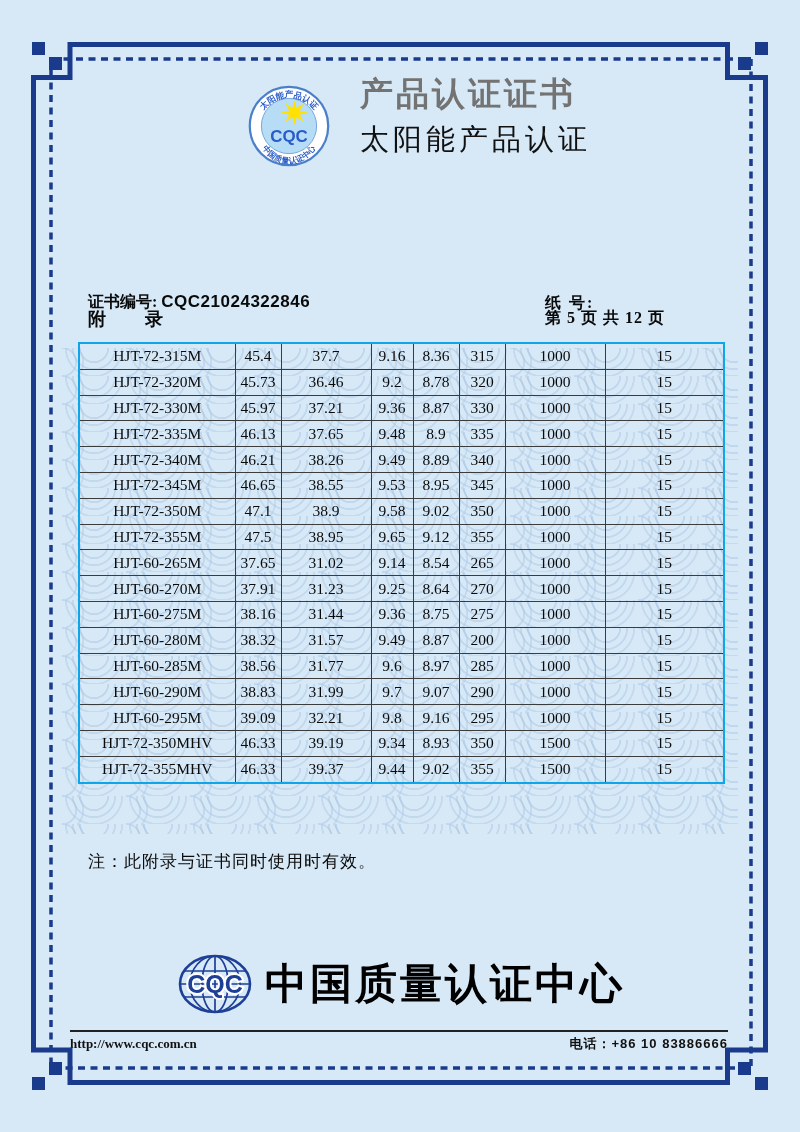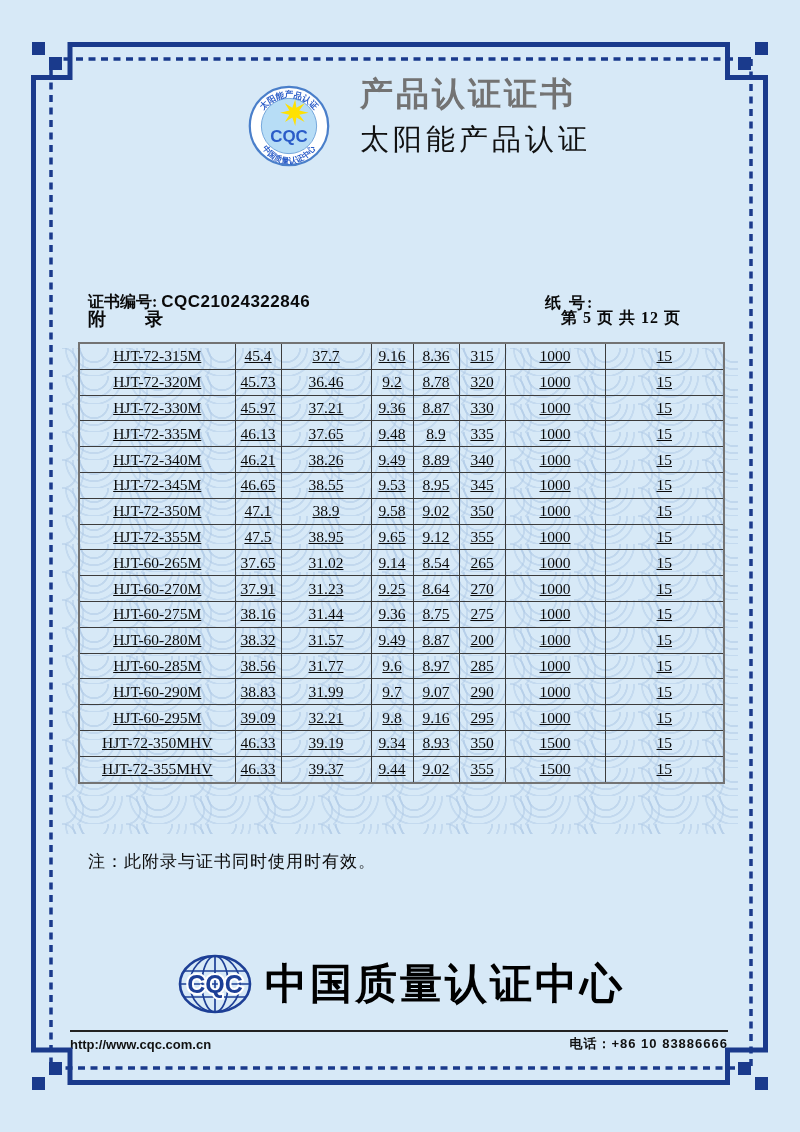--- a/index.html
+++ b/index.html
@@ -31,36 +31,36 @@
   .subtitle{
     font-family:"Liberation Sans", sans-serif;font-weight:500;
     font-size:29px;letter-spacing:4px;margin-top:8px;color:#111;
   }
 
   
   .meta-line{position:absolute;left:88px;width:640px;font-weight:bold;}
   .meta-1{top:259px;margin-top:48px;}
   .meta-2{top:292px;}
   .appendix-label{font-size:18px;letter-spacing:1px;}
-  .page-info{position:absolute;left:473px;top:1px;font-size:16px;letter-spacing:1px;}
+  .page-info{position:absolute;left:457px;top:1px;font-size:16px;letter-spacing:1px;}
   .certno-label{font-size:16px;}
   .certno-value{font-family:"Liberation Sans", sans-serif;font-size:17px;letter-spacing:.5px;}
   .paper-label{position:absolute;left:457px;top:1px;font-size:16px;letter-spacing:2px;}
 
   
   .spec-table{
     position:absolute;left:78px;top:342px;width:645px;
     border-collapse:collapse;table-layout:fixed;
     font-size:15.5px;
   }
   .spec-table td{
     border:1px solid #3c3c3c;height:24.8px;text-align:center;
     padding:0;background:transparent;white-space:nowrap;
   }
-  .spec-table{border:2px solid #737373;text-decoration:underline;}
+  .spec-table{border:2px solid #0ea5e9;}
 
   .note{position:absolute;left:88px;top:828px;font-size:17px;letter-spacing:1px;margin-top:22px;}
 
   
   .org-row{
     position:absolute;left:0;top:946px;width:800px;height:76px;
     display:flex;align-items:center;justify-content:center;gap:10px;
   }
   .globe{width:80px;height:66px;flex:0 0 auto;}
   .org-name{
@@ -68,21 +68,21 @@
     font-family:"Liberation Serif", serif;
   }
 
   
   .footer-rule{position:absolute;left:70px;top:1030px;width:658px;height:2px;background:#222;}
   .footer-bar{
     position:absolute;left:70px;top:1035px;width:658px;
     display:flex;justify-content:space-between;align-items:center;
     font-family:"Liberation Sans", sans-serif;font-size:13px;font-weight:bold;color:#111;
   }
-  .footer-website{font-family:Liberation Sans, sans-serif;font-weight:bold;letter-spacing:0px;}
+  .footer-website{font-family:Liberation Serif, serif;font-weight:bold;letter-spacing:0px;}
   .footer-address{letter-spacing:1px;}
   .footer-phone{letter-spacing:1px;}
 </style>
 </head>
 <body>
 
 <div class="page">
 
   <div class="watermark"></div>
 

